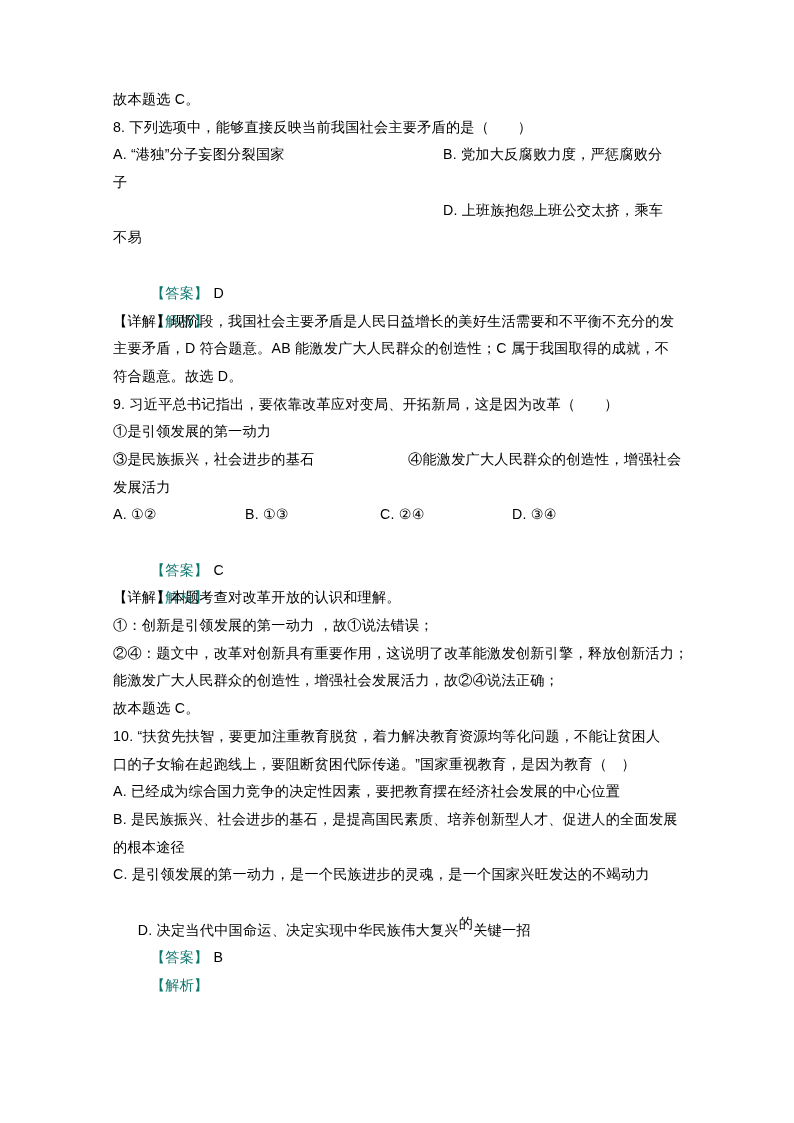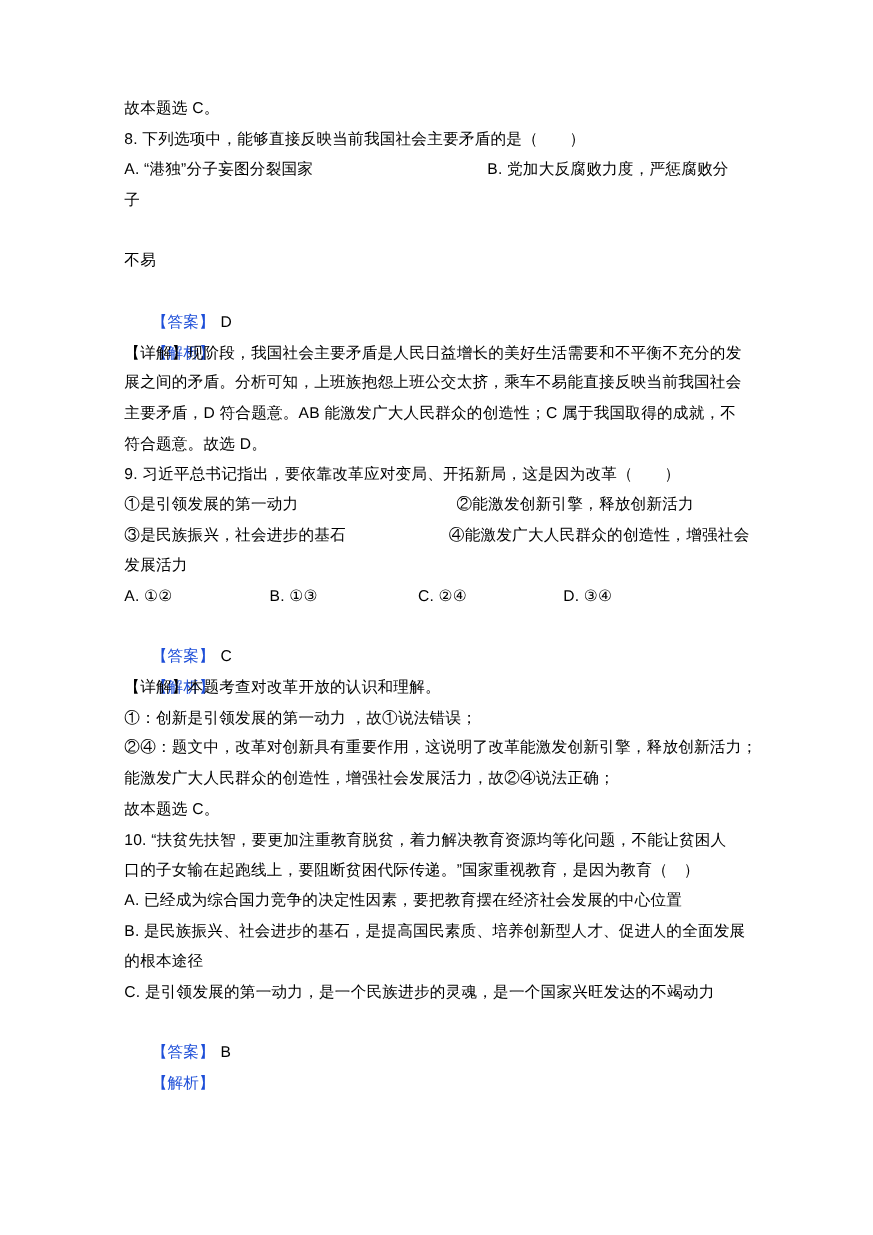--- a/index.html
+++ b/index.html
@@ -20,56 +20,55 @@
   }
   .ln {
     position: relative;
     height: 27.7px;
     line-height: 27.7px;
     font-size: 14.2px;
     white-space: pre;
     letter-spacing: 0.2px;
   }
   .col { position: absolute; top: 0; white-space: pre; }
-  .lab { color: #1d4ed8; }
+  .lab { color: #0f766e; margin-left: 13px; }
   .ans { margin-left: 5px; }
   .sup { position: relative; top: -7px; display: inline-block; }
 </style>
 </head>
 <body>
 
 <div class="page">
   <div class="content">
 
     <div class="ln">故本题选 C。</div>
 
     <div class="ln">8. 下列选项中，能够直接反映当前我国社会主要矛盾的是（　　）</div>
     <div class="ln">
       <span class="col" style="left:330px">B. 党加大反腐败力度，严惩腐败分</span>
       <span class="col" style="left:0">A. “港独”分子妄图分裂国家</span>
     </div>
     <div class="ln">子</div>
     <div class="ln">
+      <span class="col" style="left:330px">D. 上班族抱怨上班公交太挤，乘车</span>
     </div>
     <div class="ln">不易</div>
     <div class="ln">
       <span class="lab">【答案】</span><span class="ans">D</span>
     </div>
     <div class="ln">
       <span class="lab">【解析】</span>
     </div>
     <div class="ln">【详解】现阶段，我国社会主要矛盾是人民日益增长的美好生活需要和不平衡不充分的发</div>
-    <div class="ln">展之间的矛盾。分析可知，上班族抱怨上班公交太挤，乘车不易能直接反映当前我国社会</div>
     <div class="ln">主要矛盾，D 符合题意。AB 能激发广大人民群众的创造性；C 属于我国取得的成就，不</div>
     <div class="ln">符合题意。故选 D。</div>
 
     <div class="ln">9. 习近平总书记指出，要依靠改革应对变局、开拓新局，这是因为改革（　　）</div>
     <div class="ln">
       <span class="col" style="left:0">①是引领发展的第一动力</span>
-      <span class="col" style="left:302px">②能激发创新引擎，释放创新活力</span>
     </div>
     <div class="ln">
       <span class="col" style="left:0">③是民族振兴，社会进步的基石</span>
       <span class="col" style="left:295px">④能激发广大人民群众的创造性，增强社会</span>
     </div>
     <div class="ln">发展活力</div>
     <div class="ln">
       <span class="col" style="left:0">A. ①②</span>
       <span class="col" style="left:132px">B. ①③</span>
       <span class="col" style="left:267px">C. ②④</span>
@@ -87,20 +86,23 @@
     <div class="ln">能激发广大人民群众的创造性，增强社会发展活力，故②④说法正确；</div>
     <div class="ln">故本题选 C。</div>
 
     <div class="ln">10. “扶贫先扶智，要更加注重教育脱贫，着力解决教育资源均等化问题，不能让贫困人</div>
     <div class="ln">口的子女输在起跑线上，要阻断贫困代际传递。”国家重视教育，是因为教育（　）</div>
     <div class="ln">A. 已经成为综合国力竞争的决定性因素，要把教育摆在经济社会发展的中心位置</div>
     <div class="ln">B. 是民族振兴、社会进步的基石，是提高国民素质、培养创新型人才、促进人的全面发展</div>
     <div class="ln">的根本途径</div>
     <div class="ln">C. 是引领发展的第一动力，是一个民族进步的灵魂，是一个国家兴旺发达的不竭动力</div>
     <div class="ln">
+      <span>D. 决定当代中国命运、决定实现中华民族伟大复兴</span><span class="sup">的</span><span>关键一招</span>
+    </div>
+    <div class="ln">
       <span class="lab">【答案】</span><span class="ans">B</span>
     </div>
     <div class="ln">
       <span class="lab">【解析】</span>
     </div>
 
   </div>
 </div>
 
 </body></html>

